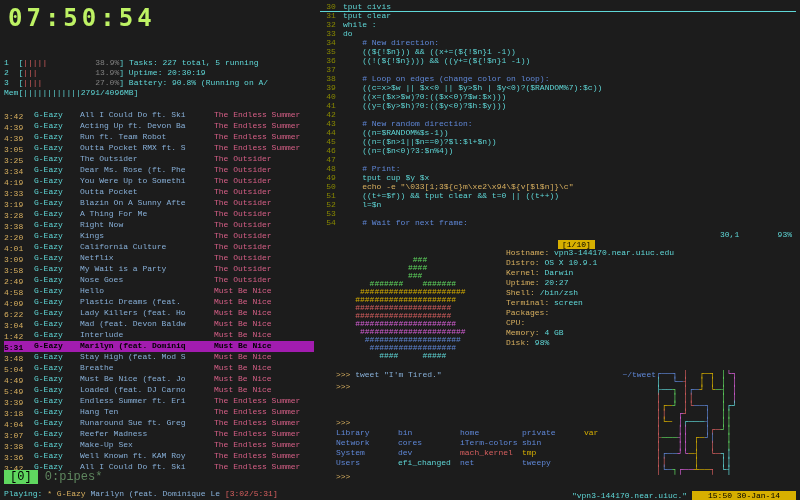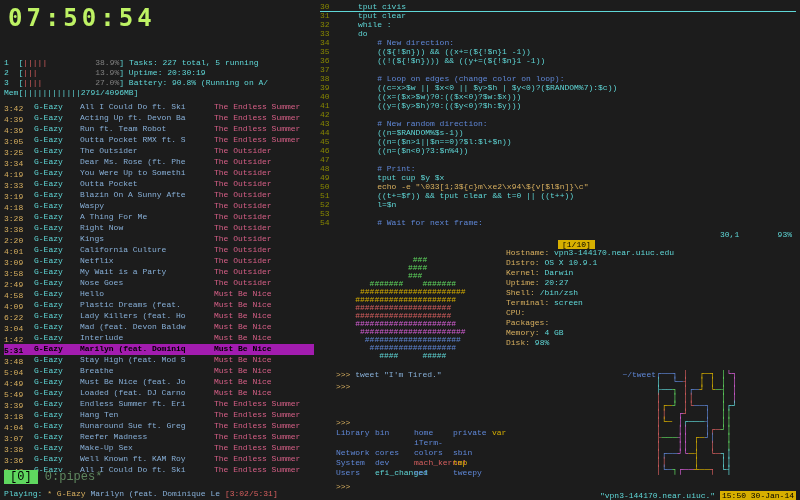--- a/index.html
+++ b/index.html
@@ -3,53 +3,53 @@
 <meta charset="utf-8">
 <style>
 *{margin:0;padding:0;box-sizing:border-box}
 body{background:#1c1c1c;font-family:'Courier New',monospace;font-size:8px;color:#888;width:800px;height:500px;overflow:hidden;position:relative}
 .clock{position:absolute;top:4px;left:8px;font-size:24px;color:#bef264;font-weight:bold;letter-spacing:4px;font-family:monospace}
 .htop{position:absolute;top:58px;left:4px;width:310px;color:#5fd7d7}
 .htop-row{white-space:pre;line-height:10px}
 .cpu-lbl{color:#5fd7d7}.cpu-bar{color:#d75f5f}.cpu-pct{color:#808080}
 .tasks{color:#5fd7d7}
 .mem{color:#5fd7d7}
-.playlist{position:absolute;top:102px;left:4px;width:310px;height:370px;overflow:hidden}
+.playlist{position:absolute;top:110px;left:4px;width:310px;height:370px;overflow:hidden}
 .track{white-space:pre;line-height:9px;color:#5fd7d7}
 .tr-time{color:#d7af5f;display:inline-block;width:30px}
 .tr-art{color:#5fd7d7;display:inline-block;width:46px;overflow:hidden}
 .tr-title{color:#87afd7;display:inline-block;width:134px;overflow:hidden}
 .tr-album{color:#d75f87;display:inline-block;width:100px;overflow:hidden}
 .track.sel{background:#a21caf;color:#000}
 .track.sel .tr-time,.track.sel .tr-art,.track.sel .tr-title,.track.sel .tr-album{color:#000;font-weight:bold}
 .playing{position:absolute;bottom:2px;left:4px;color:#5fd7d7;font-size:8px}
 .playing .art{color:#d7af5f}.playing .song{color:#87afd7}.playing .tm{color:#d75f5f}
 .vim{position:absolute;top:2px;left:320px;width:476px;height:230px}
 .vim-line{white-space:pre;line-height:9px}
-.ln{color:#878700;display:inline-block;width:22px;text-align:left;margin-right:16px}
+.ln{color:#878700;display:inline-block;width:22px;text-align:center;margin-right:1px}
 .cmd{color:#5fd7d7}.str{color:#d7af5f}.cmt{color:#5f87d7}
 .vim-rule{position:absolute;top:11px;left:320px;width:476px;height:1px;background:#5fd7d7}
 .vim-status{position:absolute;top:230px;right:8px;color:#5fd7d7;font-size:8px}
 .neofetch{position:absolute;top:248px;left:336px;width:340px;height:120px}
 .neofetch-tab{position:absolute;top:240px;left:558px;background:#d7af00;color:#000;padding:0 4px;font-size:8px}
 .ascii{position:absolute;left:0;top:0;white-space:pre;line-height:8px;font-size:8px}
 .ascii .g{color:#5fd75f}.ascii .y{color:#d7af00}.ascii .r{color:#d75f5f}.ascii .p{color:#d75fd7}.ascii .b{color:#5f87d7}.ascii .c{color:#5fd7d7}
 .sysinfo{position:absolute;left:170px;top:0;line-height:10px;font-size:8px}
 .sysinfo .k{color:#d7af5f}.sysinfo .v{color:#5fd7d7}
 .tweet{position:absolute;top:370px;left:336px;width:320px;font-size:8px}
 .tweet .prompt{color:#d7af5f}.tweet .txt{color:#87afd7}.tweet .path{color:#5f87d7;position:absolute;right:0}
 .ls{position:absolute;top:418px;left:336px;width:320px;line-height:10px}
-.ls-col{display:inline-block;width:39px}
+.ls-col{display:inline-block;width:62px}
 .ls .dir{color:#5f87d7}.ls .file{color:#5fd7d7}.ls .exec{color:#d75f5f}.ls .link{color:#d7af00}
 .ls-prompt{color:#d7af5f;margin-top:4px}
 .pipes{position:absolute;top:370px;right:4px;width:140px;height:110px;overflow:hidden}
 .pipes-line{white-space:pre;line-height:8px;font-size:9px}
 .pipes .r{color:#d75f5f}.pipes .g{color:#5fd75f}.pipes .b{color:#5f87d7}.pipes .y{color:#d7af00}.pipes .m{color:#d75fd7}.pipes .c{color:#5fd7d7}
 .bar{position:absolute;bottom:0;right:4px;font-size:8px;white-space:pre}
-.bar .host{color:#5fd7d7}.bar .time{background:#d7af00;color:#000;padding:0 2px}
+.bar .host{color:#5fd7d7}.bar .time{background:#d7af00;color:#000;padding:0 16px}
 .bar-left{position:absolute;bottom:16px;left:4px;font-size:12px}
 .bar-left .idx{background:#5fd75f;color:#000;padding:0 6px}.bar-left .nm{color:#5f875f}
 </style>
 </head>
 <body>
 
 <div class="clock">07:50:54</div>
 
 <div class="htop">
 <div class="htop-row"><span class="cpu-lbl">1  [</span><span class="cpu-bar">|||||</span><span class="cpu-lbl">          </span><span class="cpu-pct">38.9%</span><span class="cpu-lbl">]</span> <span class="tasks">Tasks: 227 total, 5 running</span></div>
@@ -61,21 +61,20 @@
 <div class="playlist" id="playlist">
     <div class="track"><span class="tr-time">3:42</span><span class="tr-art">G-Eazy</span><span class="tr-title">All I Could Do ft. Ski</span><span class="tr-album">The Endless Summer</span></div>
     <div class="track"><span class="tr-time">4:39</span><span class="tr-art">G-Eazy</span><span class="tr-title">Acting Up ft. Devon Ba</span><span class="tr-album">The Endless Summer</span></div>
     <div class="track"><span class="tr-time">4:39</span><span class="tr-art">G-Eazy</span><span class="tr-title">Run ft. Team Robot</span><span class="tr-album">The Endless Summer</span></div>
     <div class="track"><span class="tr-time">3:05</span><span class="tr-art">G-Eazy</span><span class="tr-title">Outta Pocket RMX ft. S</span><span class="tr-album">The Endless Summer</span></div>
     <div class="track"><span class="tr-time">3:25</span><span class="tr-art">G-Eazy</span><span class="tr-title">The Outsider</span><span class="tr-album">The Outsider</span></div>
     <div class="track"><span class="tr-time">3:34</span><span class="tr-art">G-Eazy</span><span class="tr-title">Dear Ms. Rose (ft. Phe</span><span class="tr-album">The Outsider</span></div>
     <div class="track"><span class="tr-time">4:19</span><span class="tr-art">G-Eazy</span><span class="tr-title">You Were Up to Somethi</span><span class="tr-album">The Outsider</span></div>
     <div class="track"><span class="tr-time">3:33</span><span class="tr-art">G-Eazy</span><span class="tr-title">Outta Pocket</span><span class="tr-album">The Outsider</span></div>
     <div class="track"><span class="tr-time">3:19</span><span class="tr-art">G-Eazy</span><span class="tr-title">Blazin On A Sunny Afte</span><span class="tr-album">The Outsider</span></div>
-    <div class="track"><span class="tr-time">4:18</span><span class="tr-art">G-Eazy</span><span class="tr-title">Waspy</span><span class="tr-album">The Outsider</span></div>
     <div class="track"><span class="tr-time">3:28</span><span class="tr-art">G-Eazy</span><span class="tr-title">A Thing For Me</span><span class="tr-album">The Outsider</span></div>
     <div class="track"><span class="tr-time">3:38</span><span class="tr-art">G-Eazy</span><span class="tr-title">Right Now</span><span class="tr-album">The Outsider</span></div>
     <div class="track"><span class="tr-time">2:20</span><span class="tr-art">G-Eazy</span><span class="tr-title">Kings</span><span class="tr-album">The Outsider</span></div>
     <div class="track"><span class="tr-time">4:01</span><span class="tr-art">G-Eazy</span><span class="tr-title">California Culture</span><span class="tr-album">The Outsider</span></div>
     <div class="track"><span class="tr-time">3:09</span><span class="tr-art">G-Eazy</span><span class="tr-title">Netflix</span><span class="tr-album">The Outsider</span></div>
     <div class="track"><span class="tr-time">3:58</span><span class="tr-art">G-Eazy</span><span class="tr-title">My Wait is a Party</span><span class="tr-album">The Outsider</span></div>
     <div class="track"><span class="tr-time">2:49</span><span class="tr-art">G-Eazy</span><span class="tr-title">Nose Goes</span><span class="tr-album">The Outsider</span></div>
     <div class="track"><span class="tr-time">4:58</span><span class="tr-art">G-Eazy</span><span class="tr-title">Hello</span><span class="tr-album">Must Be Nice</span></div>
     <div class="track"><span class="tr-time">4:09</span><span class="tr-art">G-Eazy</span><span class="tr-title">Plastic Dreams (feat.</span><span class="tr-album">Must Be Nice</span></div>
     <div class="track"><span class="tr-time">6:22</span><span class="tr-art">G-Eazy</span><span class="tr-title">Lady Killers (feat. Ho</span><span class="tr-album">Must Be Nice</span></div>
@@ -148,22 +147,22 @@
 <span class="b">       ##################</span>
 <span class="c">         ####     #####</span>
 </div>
 <div class="sysinfo" id="sysinfo">
       <div><span class="k">Hostname:</span> <span class="v">vpn3-144170.near.uiuc.edu</span></div>
       <div><span class="k">Distro:</span> <span class="v">OS X 10.9.1</span></div>
       <div><span class="k">Kernel:</span> <span class="v">Darwin</span></div>
       <div><span class="k">Uptime:</span> <span class="v">20:27</span></div>
       <div><span class="k">Shell:</span> <span class="v">/bin/zsh</span></div>
       <div><span class="k">Terminal:</span> <span class="v">screen</span></div>
+      <div><span class="k">Packages:</span> <span class="v"></span></div>
       <div><span class="k">CPU:</span> <span class="v"></span></div>
-      <div><span class="k">Packages:</span> <span class="v"></span></div>
       <div><span class="k">Memory:</span> <span class="v">4 GB</span></div>
       <div><span class="k">Disk:</span> <span class="v">98%</span></div>
     </div>
 </div>
 
 <div class="tweet">
 <span class="prompt">&gt;&gt;&gt;</span> <span class="txt">tweet "I'm Tired."</span><span class="path">~/tweet</span>
 <div style="margin-top:3px"><span class="prompt">&gt;&gt;&gt;</span></div>
 </div>
 

